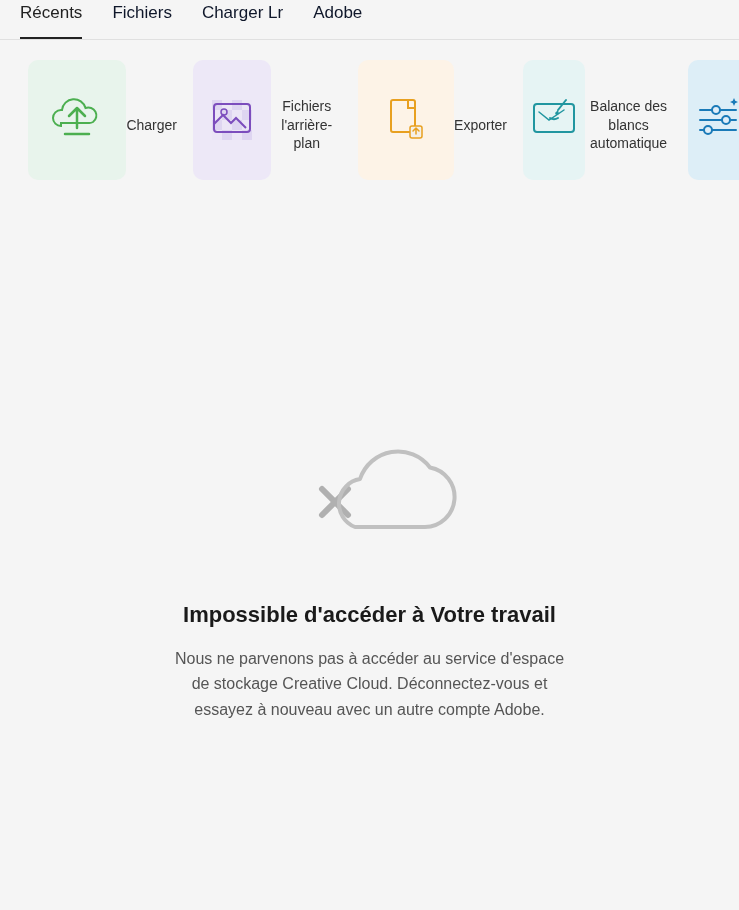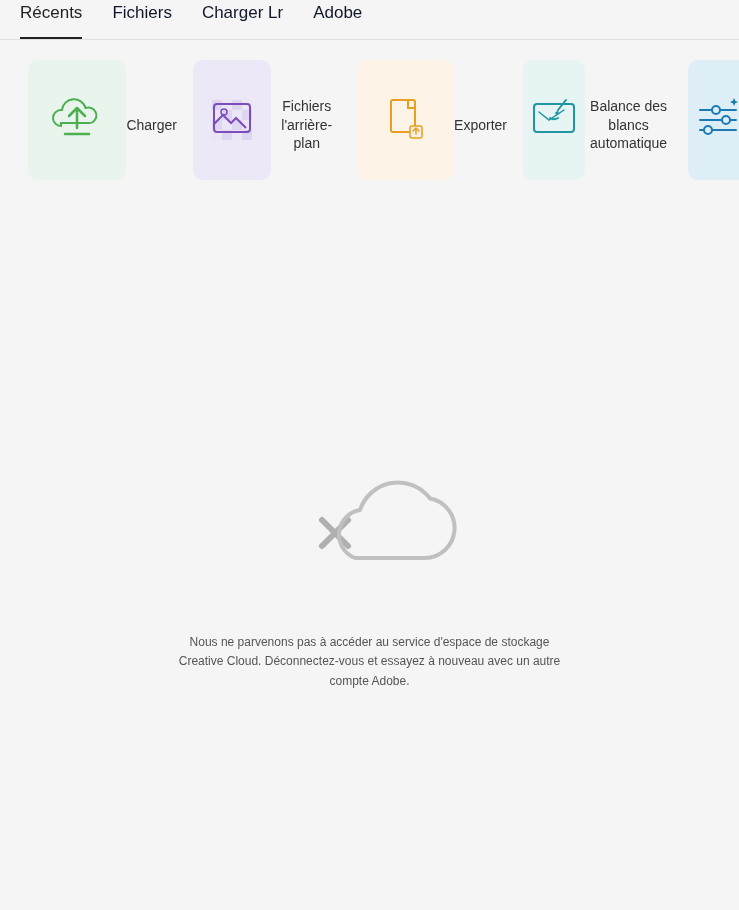--- a/index.html
+++ b/index.html
@@ -128,21 +128,21 @@
     }
 
     .error-title {
       font-size: 22px;
       font-weight: 700;
       color: #1a1a1a;
       margin-bottom: 18px;
     }
 
     .error-description {
-      font-size: 12px;
+      font-size: 16px;
       color: #555;
       line-height: 1.6;
       max-width: 400px;
     }
 
     .main-content {
       display: flex;
       flex-direction: column;
       min-height: calc(910px - 56px);
     }
@@ -261,17 +261,18 @@
     <div class="cloud-icon-wrapper">
       <svg width="200" height="140" viewBox="0 0 200 140" fill="none" xmlns="http://www.w3.org/2000/svg">
 
         <line x1="52" y1="72" x2="78" y2="98" stroke="#b0b0b0" stroke-width="6" stroke-linecap="round"></line>
         <line x1="78" y1="72" x2="52" y2="98" stroke="#b0b0b0" stroke-width="6" stroke-linecap="round"></line>
 
         <path d="M85 110 H155 a30 30 0 0 0 5-59.5 A40 40 0 0 0 90 62 A25 25 0 0 0 85 110z" stroke="#c0c0c0" stroke-width="4" fill="none" stroke-linejoin="round"></path>
       </svg>
     </div>
 
+    <h2 class="error-title">Impossible d'accéder à Votre travail</h2>
     <p class="error-description">Nous ne parvenons pas à accéder au service d'espace de stockage Creative Cloud. Déconnectez-vous et essayez à nouveau avec un autre compte Adobe.</p>
 
   </div>
 
 </div>
 
 </body></html>

